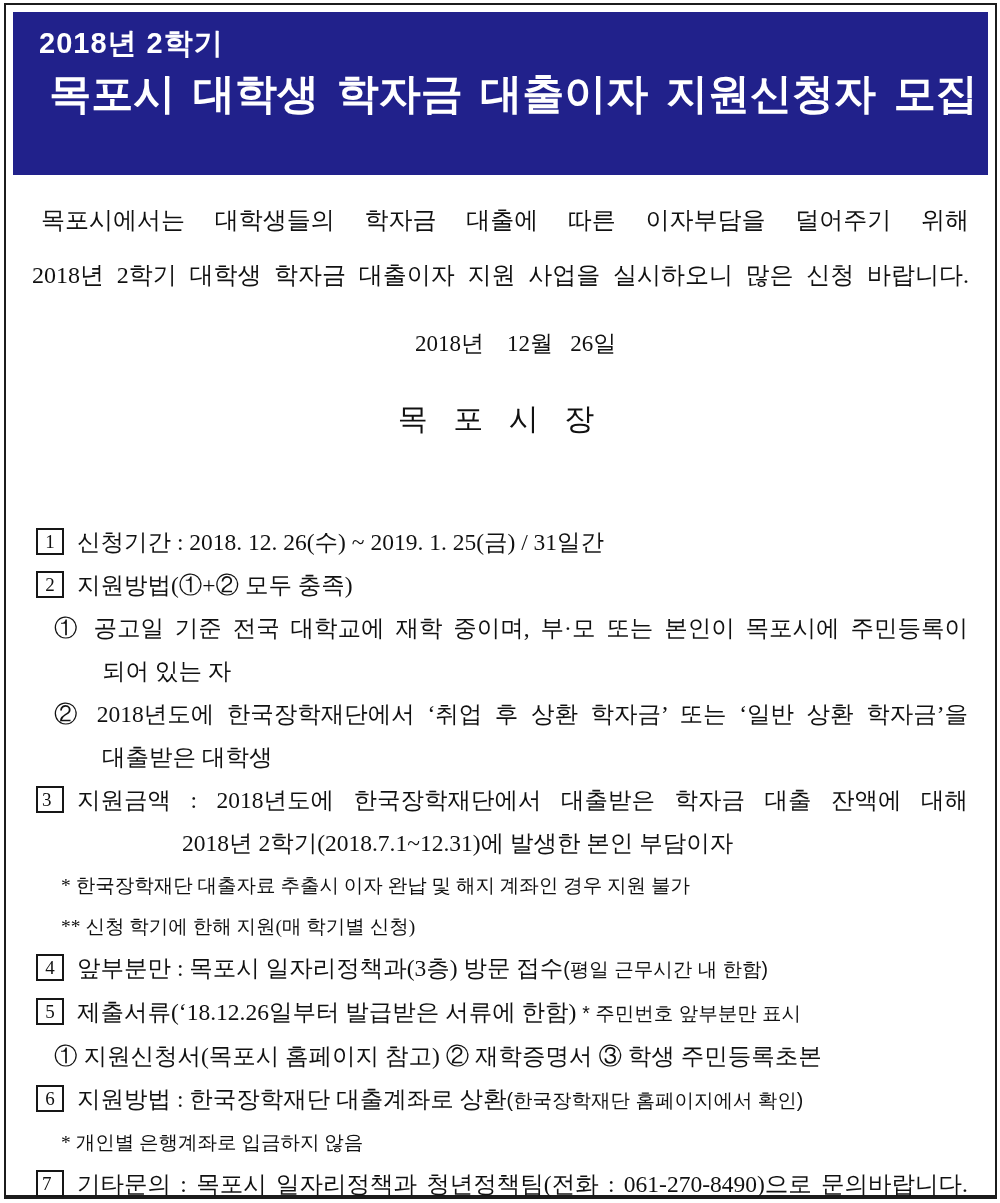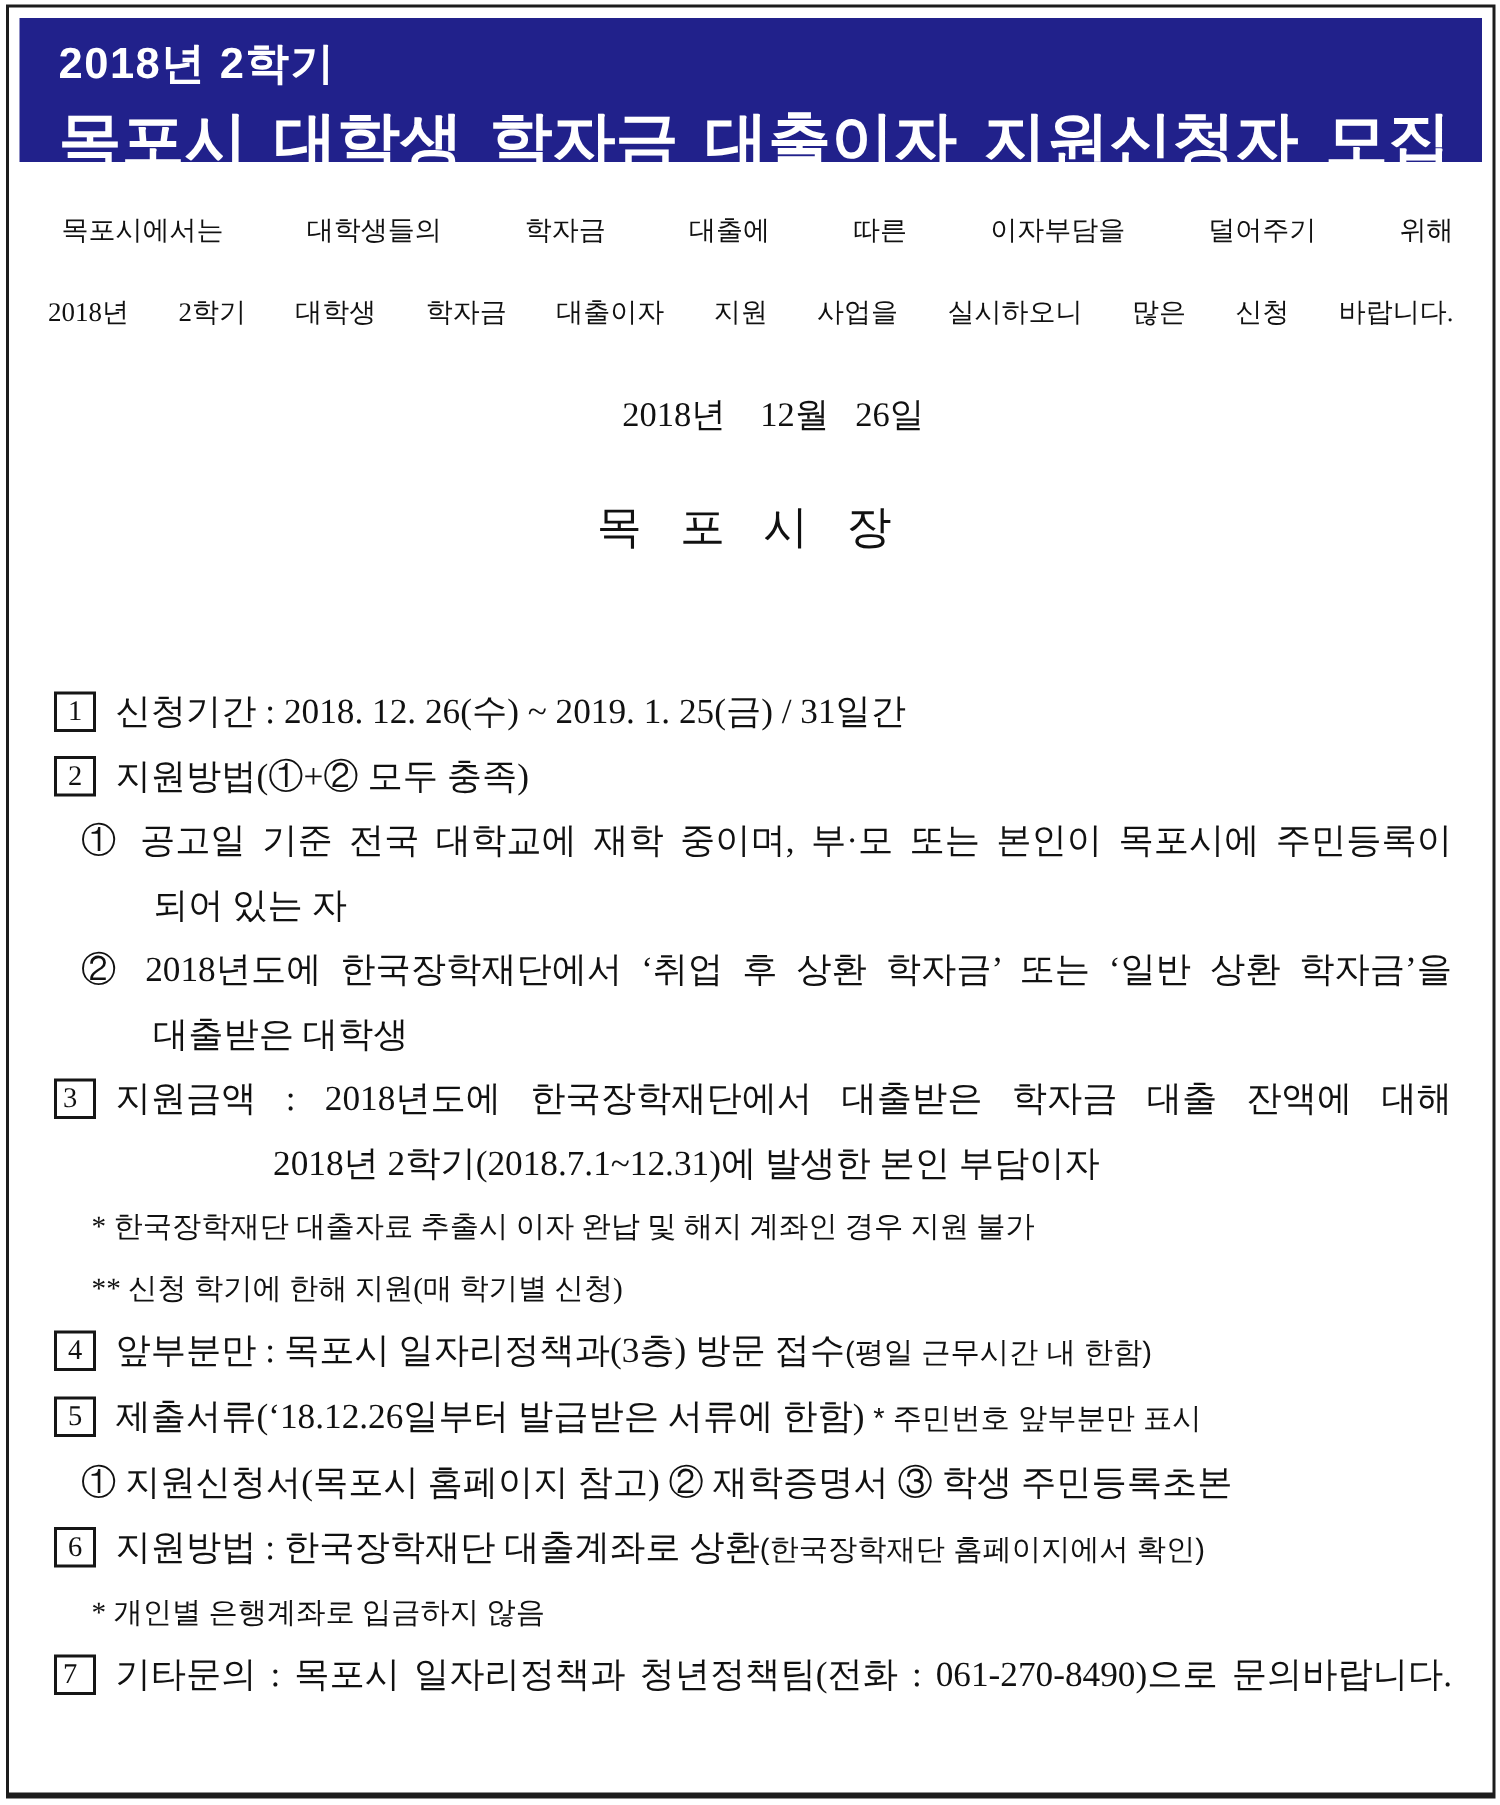--- a/index.html
+++ b/index.html
@@ -1,27 +1,27 @@
 <!DOCTYPE html>
 <html><head>
 <meta charset="utf-8">
 <style>
   html,body{margin:0;padding:0;background:#ffffff;}
   body{width:1000px;height:1203px;overflow:hidden;
        font-family:"Liberation Serif","DejaVu Serif",serif;color:#111;}
   .page{box-sizing:border-box;width:993px;height:1196px;margin:3px 3px 4px 4px;
         background:#fff;border:2px solid #1c1c1c;border-bottom-width:4px;}
   
-  .header{--hbg:#21218B;margin:7px;height:96px;background:var(--hbg);
+  .header{--hbg:#21218B;margin:7px;height:163px;background:var(--hbg);
           color:#fff;font-family:"Liberation Sans","DejaVu Sans",sans-serif;
           font-weight:bold;padding:14px 0 0 26px;box-sizing:border-box;}
   .h1{font-size:29px;line-height:34px;letter-spacing:1px;}
-  .h2{font-size:42px;line-height:52px;margin-top:8px;letter-spacing:0px;word-spacing:6px;}
+  .h2{font-size:42px;line-height:52px;margin-top:8px;letter-spacing:0px;word-spacing:6px;text-align:center;}
   
-  .intro{margin:18px 26px 0 26px;font-size:18px;word-break:keep-all;}
+  .intro{margin:18px 26px 0 26px;font-size:24px;word-break:keep-all;}
   .intro-line{line-height:55px;text-align:justify;text-align-last:justify;}
   .intro-line:first-child{padding-left:9px;}
   
   .date{margin-top:26px;text-align:center;font-size:23px;white-space:pre;line-height:30px;margin-left:30px;}
   .signature{margin-top:42px;text-align:center;font-size:30px;letter-spacing:9px;line-height:36px;}
   
   .list{margin-top:84px;padding:0 27px 0 30px;font-size:23.5px;word-break:keep-all;}
   .line{line-height:43px;white-space:nowrap;}
   .line.spread{white-space:normal;text-align:justify;text-align-last:justify;}
   .line.sub{padding-left:18px;}

